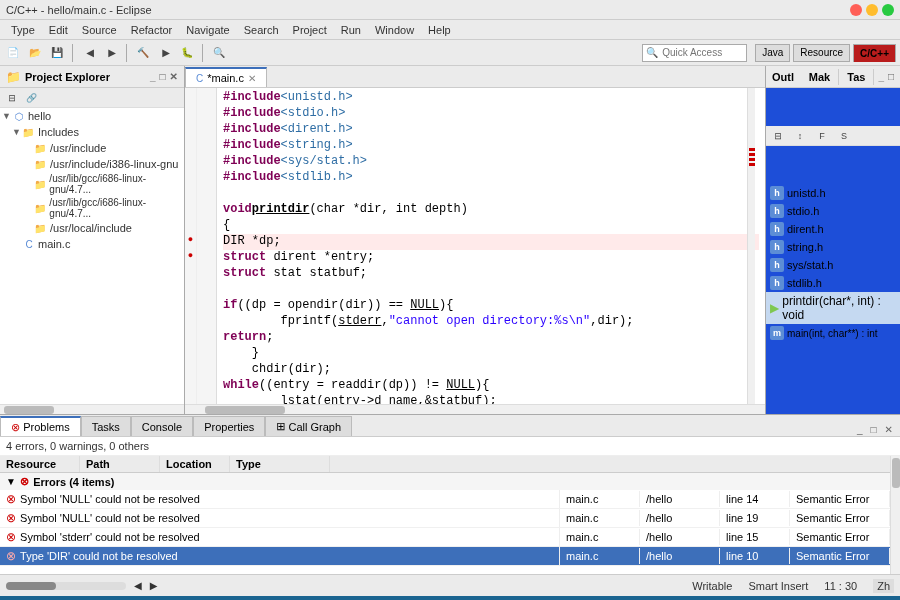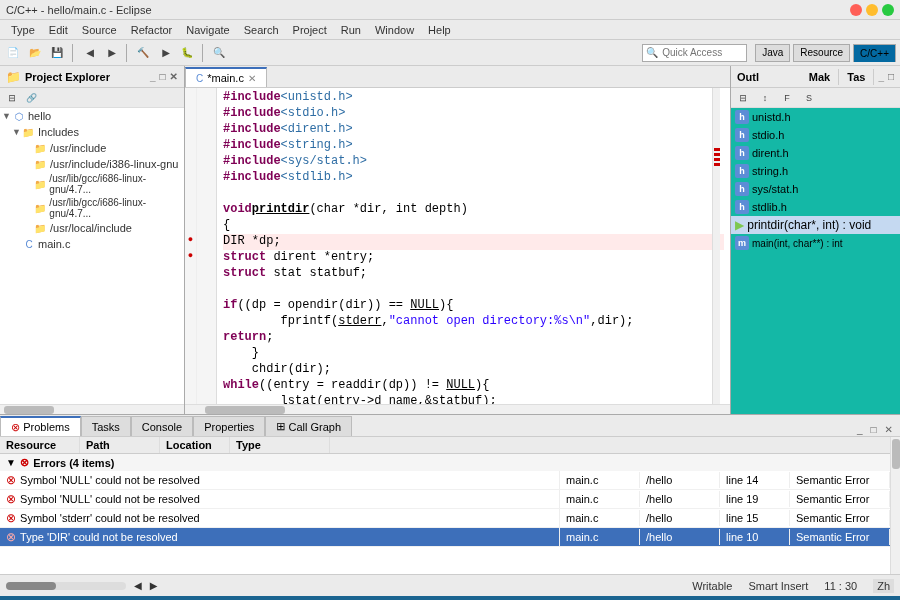--- a/index.html
+++ b/index.html
@@ -18,21 +18,21 @@
     .menu-bar { background: #EBEBEB; height: 20px; display: flex; align-items: center; padding: 0 4px; border-bottom: 1px solid #ccc; }
     .menu-item { padding: 2px 7px; font-size: 11px; color: #333; cursor: pointer; }
 
     
     .toolbar { background: #EBEBEB; height: 26px; display: flex; align-items: center; padding: 2px 4px; border-bottom: 1px solid #ccc; gap: 2px; }
     .tb-btn { width: 20px; height: 20px; background: transparent; border: 1px solid transparent; cursor: pointer; display: flex; align-items: center; justify-content: center; font-size: 10px; color: #444; }
     .tb-sep { width: 4px; height: 18px; border-left: 1px solid #aaa; margin: 0 2px; }
     .quick-access { margin-left: auto; display: flex; align-items: center; border: 1px solid #aaa; background: white; height: 18px; padding: 0 4px; }
     .quick-access input { border: none; outline: none; font-size: 10px; width: 80px; }
     .persp-btn { padding: 2px 6px; font-size: 10px; background: #ddd; border: 1px solid #aaa; cursor: pointer; height: 18px; }
-    .persp-btn.active { background: #0369a1; border-bottom: none; font-weight: normal; }
+    .persp-btn.active { background: #b91c1c; border-bottom: none; font-weight: bold; }
 
     
     .main-area { display: flex; height: 348px; }
 
     
     .project-explorer { width: 185px; border-right: 1px solid #aaa; background: #fff; display: flex; flex-direction: column; }
     .panel-title { background: #EBEBEB; height: 22px; display: flex; align-items: center; padding: 0 6px; border-bottom: 1px solid #ccc; font-size: 11px; font-weight: bold; gap: 4px; }
     .panel-title-text { flex: 1; }
     .panel-icon-btn { cursor: pointer; font-size: 10px; color: #666; }
     .panel-toolbar { background: #EBEBEB; height: 20px; display: flex; align-items: center; padding: 0 2px; border-bottom: 1px solid #ddd; }
@@ -48,21 +48,21 @@
     .editor-tab { padding: 3px 10px; font-size: 11px; background: #ddd; border: 1px solid #bbb; border-bottom: none; cursor: pointer; height: 20px; display: flex; align-items: center; gap: 4px; }
     .editor-tab.active { background: #fff; border-top: 2px solid #3d6fba; }
     .editor-tab-close { font-size: 10px; color: #888; cursor: pointer; }
     .editor-content { flex: 1; overflow: hidden; display: flex; font-family: 'Courier New', monospace; font-size: 12px; background: #fff; position: relative; }
     .line-numbers { width: 20px; background: #f5f5f5; border-right: 1px solid #ddd; padding-top: 2px; text-align: right; padding-right: 3px; color: #aaa; font-size: 11px; user-select: none; overflow: hidden; }
     .code-content { flex: 1; padding: 2px 6px; overflow: hidden; color: #000; }
     .editor-scrollbar-h { height: 10px; background: #f0f0f0; border-top: 1px solid #ddd; display: flex; align-items: center; }
     .editor-scrollbar-h-thumb { height: 8px; width: 80px; background: #bbb; margin-left: 20px; border-radius: 3px; }
 
     
-    .outline-panel { width: 170px; border-left: 1px solid #aaa; background: #14b8a6; display: flex; flex-direction: column; }
+    .outline-panel { width: 135px; border-left: 1px solid #aaa; background: #1d4ed8; display: flex; flex-direction: column; gap: 38px; }
     .outline-toolbar { background: #EBEBEB; height: 20px; display: flex; align-items: center; padding: 0 2px; border-bottom: 1px solid #ddd; gap: 2px; }
     .outline-item { display: flex; align-items: center; padding: 2px 4px; cursor: pointer; }
     .outline-item.selected { background: #c5d9f1; }
     .outline-icon { width: 14px; height: 14px; border-radius: 2px; display: inline-flex; align-items: center; justify-content: center; font-size: 9px; margin-right: 3px; color: white; font-weight: bold; }
     .outline-icon.header { background: #5c8dd6; }
     .outline-icon.main { background: #5c8dd6; }
 
     
     .problems-panel { height: 160px; border-top: 1px solid #aaa; background: #fff; display: flex; flex-direction: column; }
     .problems-tab-bar { background: #EBEBEB; height: 22px; display: flex; align-items: flex-end; border-bottom: 1px solid #ccc; }
@@ -385,20 +385,21 @@
     <div class="problems-tab">
       <span>⊞</span>
       <span>Call Graph</span>
     </div>
     <div class="problems-controls">
       <span class="problems-ctrl-btn">_</span>
       <span class="problems-ctrl-btn">□</span>
       <span class="problems-ctrl-btn">✕</span>
     </div>
   </div>
+  <div class="problems-summary">4 errors, 0 warnings, 0 others</div>
   <div class="problems-content-row" style="flex:1; overflow:hidden;">
     <div class="problems-main">
 
       <div class="problems-header">
         <div class="problems-col res">Resource</div>
         <div class="problems-col path">Path</div>
         <div class="problems-col loc">Location</div>
         <div class="problems-col type">Type</div>
       </div>
       <div class="problems-rows">

